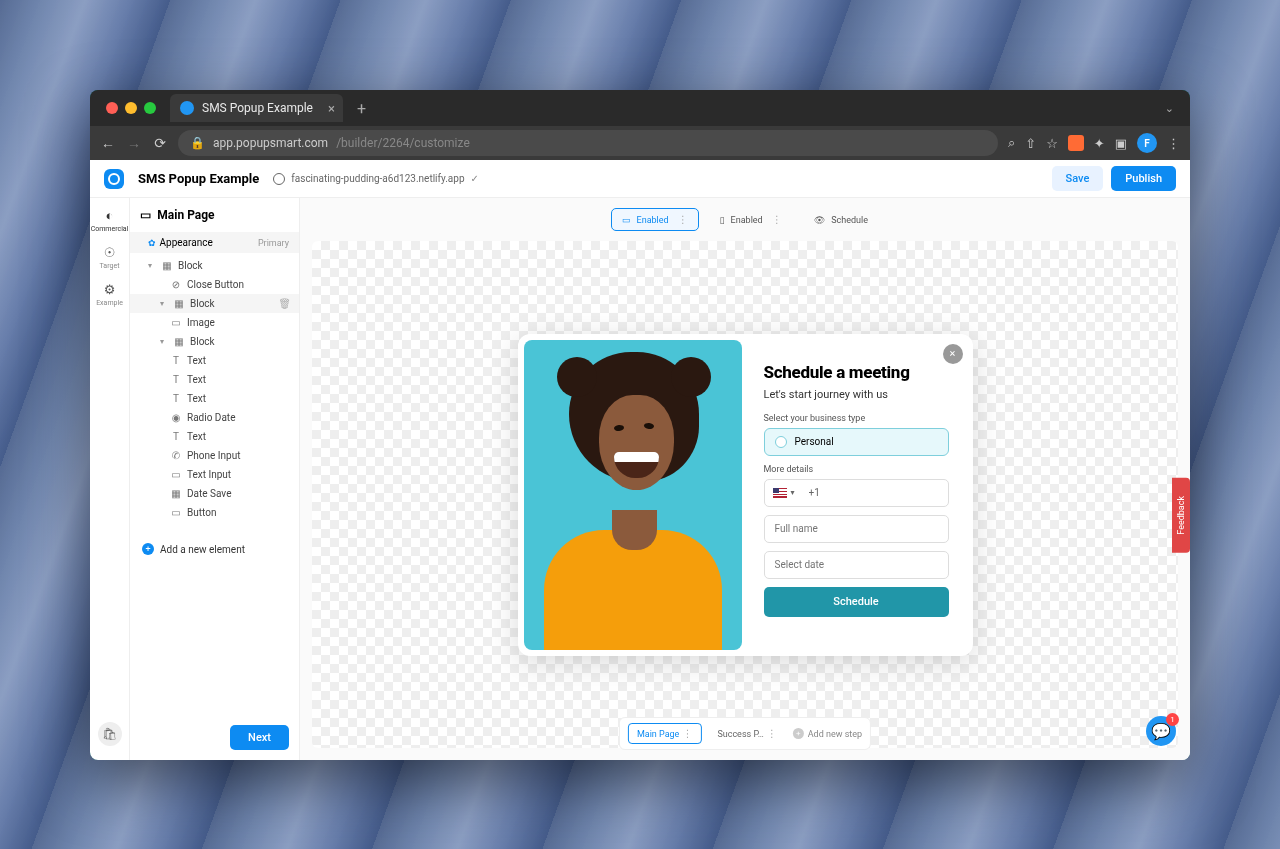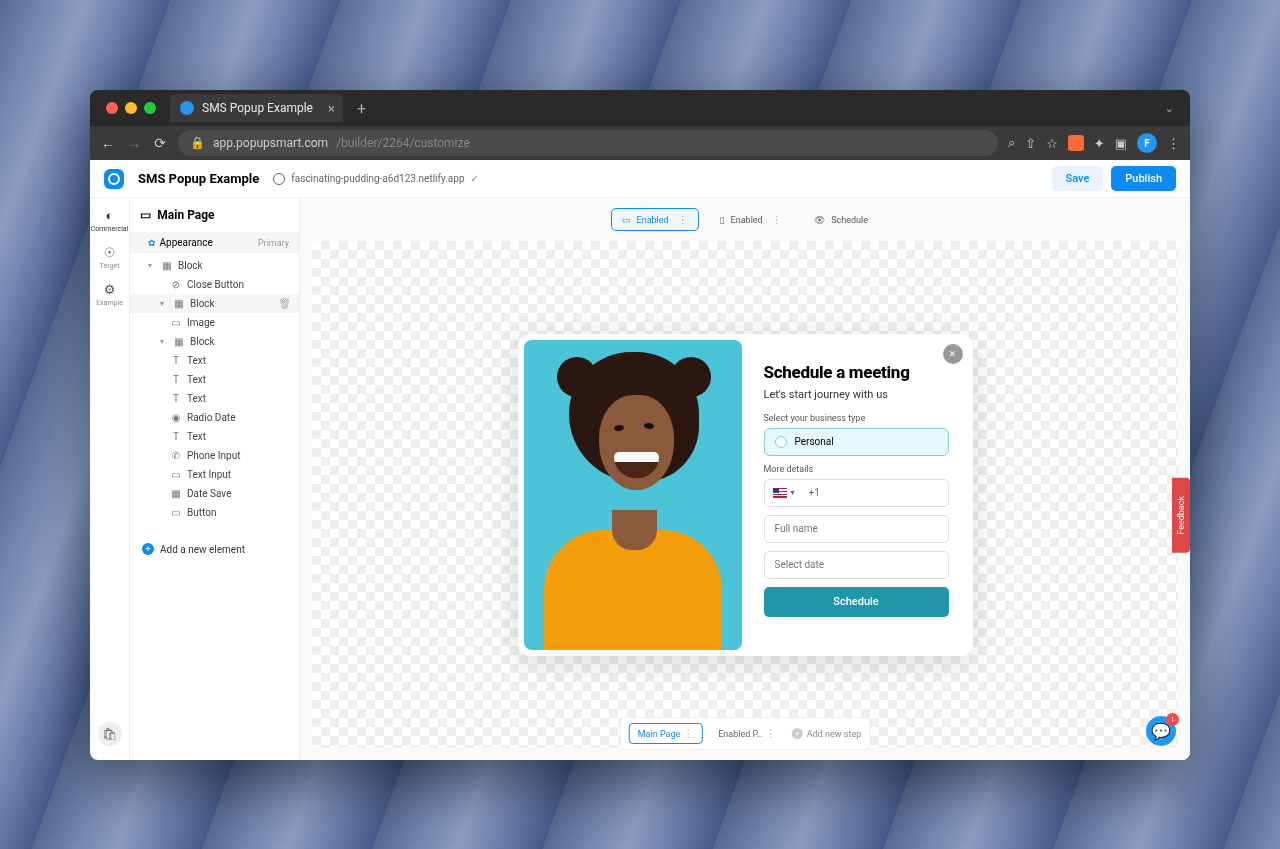--- a/index.html
+++ b/index.html
@@ -242,20 +242,23 @@
             </div>
           <div class="tree-row indent-3">
               <span class="tico">▭</span>
               <span>Button</span>
             </div>
         </div>
         <div class="add-elem">
           <span class="plus">+</span>
           <span>Add a new element</span>
         </div>
+        <div class="next-bar">
+          <button class="btn">Next</button>
+        </div>
       </div>
 
       <div class="canvas">
         <div class="canvas-toolbar">
           <div class="toolbar-chip active">
               <span>▭</span>
               <span>Enabled</span>
               <span class="dots">⋮</span>
             </div>
           <div class="toolbar-chip">
@@ -306,21 +309,21 @@
             </div>
           </div>
         </div>
 
         <div class="step-nav">
           <div class="step-chip active">
               <span>Main Page</span>
               <span class="dv">⋮</span>
             </div>
           <div class="step-chip">
-              <span>Enabled P…</span>
+              <span>Success P…</span>
               <span class="dv">⋮</span>
             </div>
           <div class="add-step">
               <span class="pc">+</span>
               <span>Add new step</span>
             </div>
         </div>
 
         <div class="feedback-tab">
             <span>Feedback</span>

